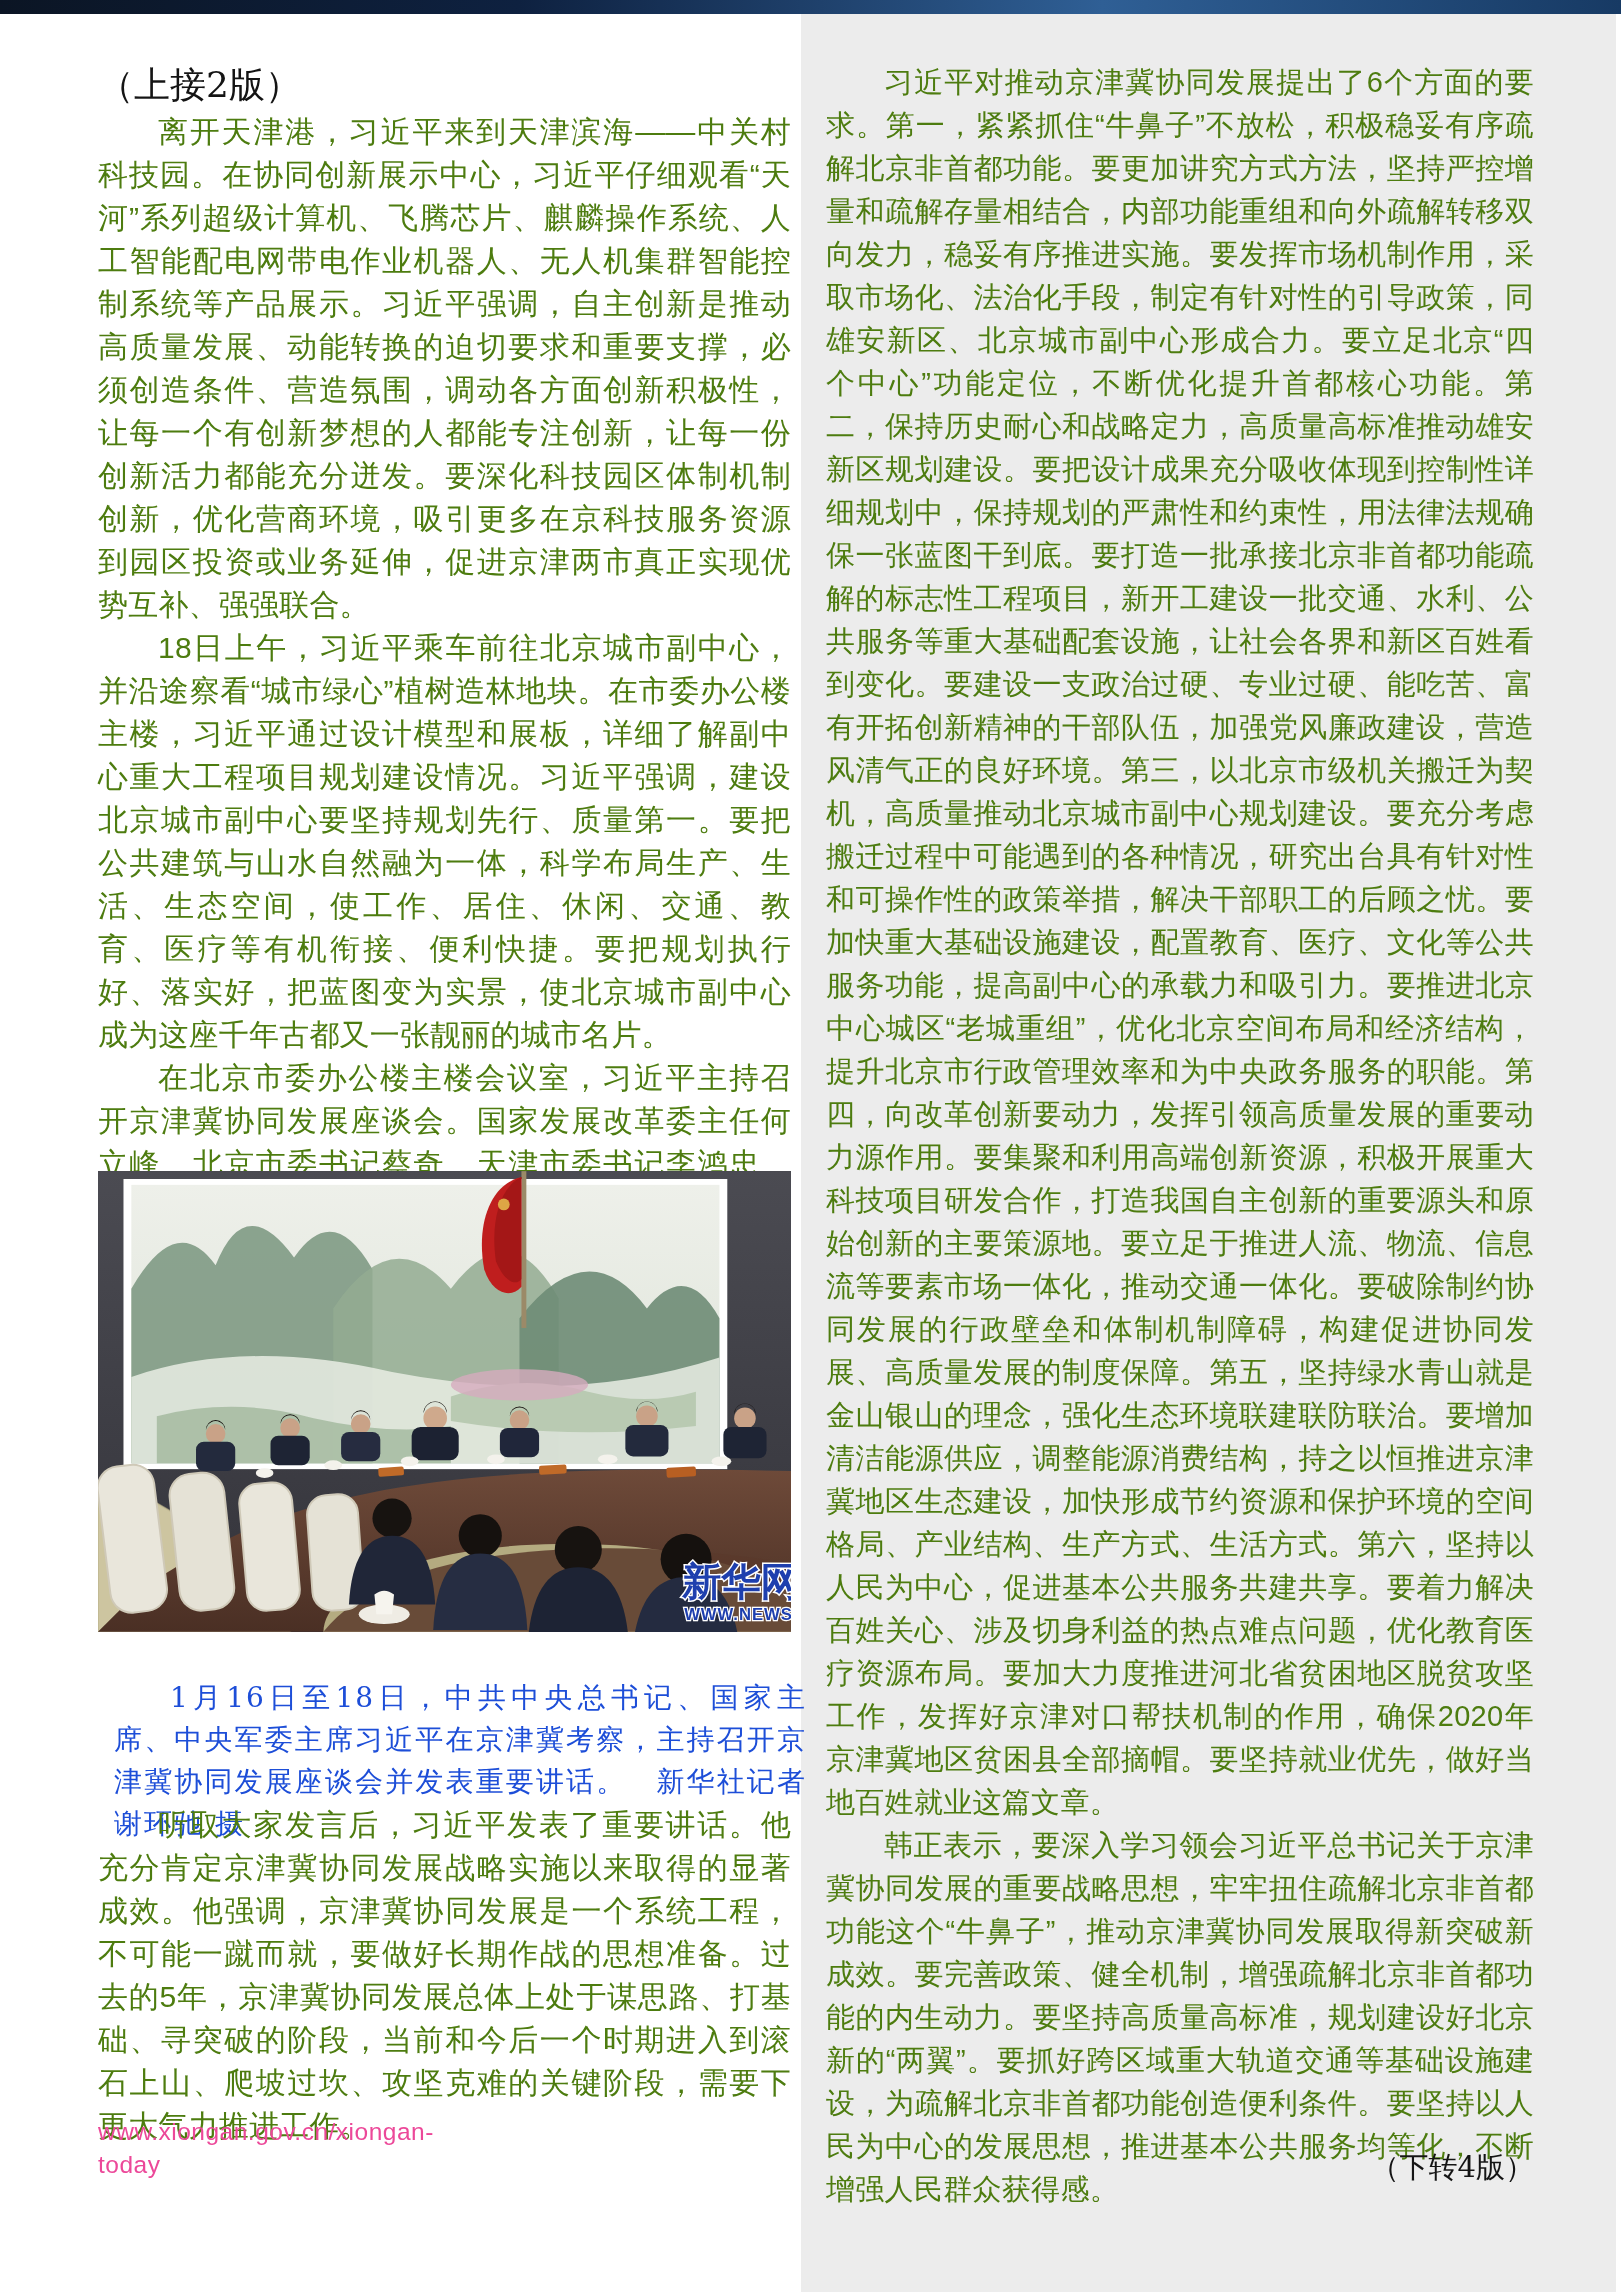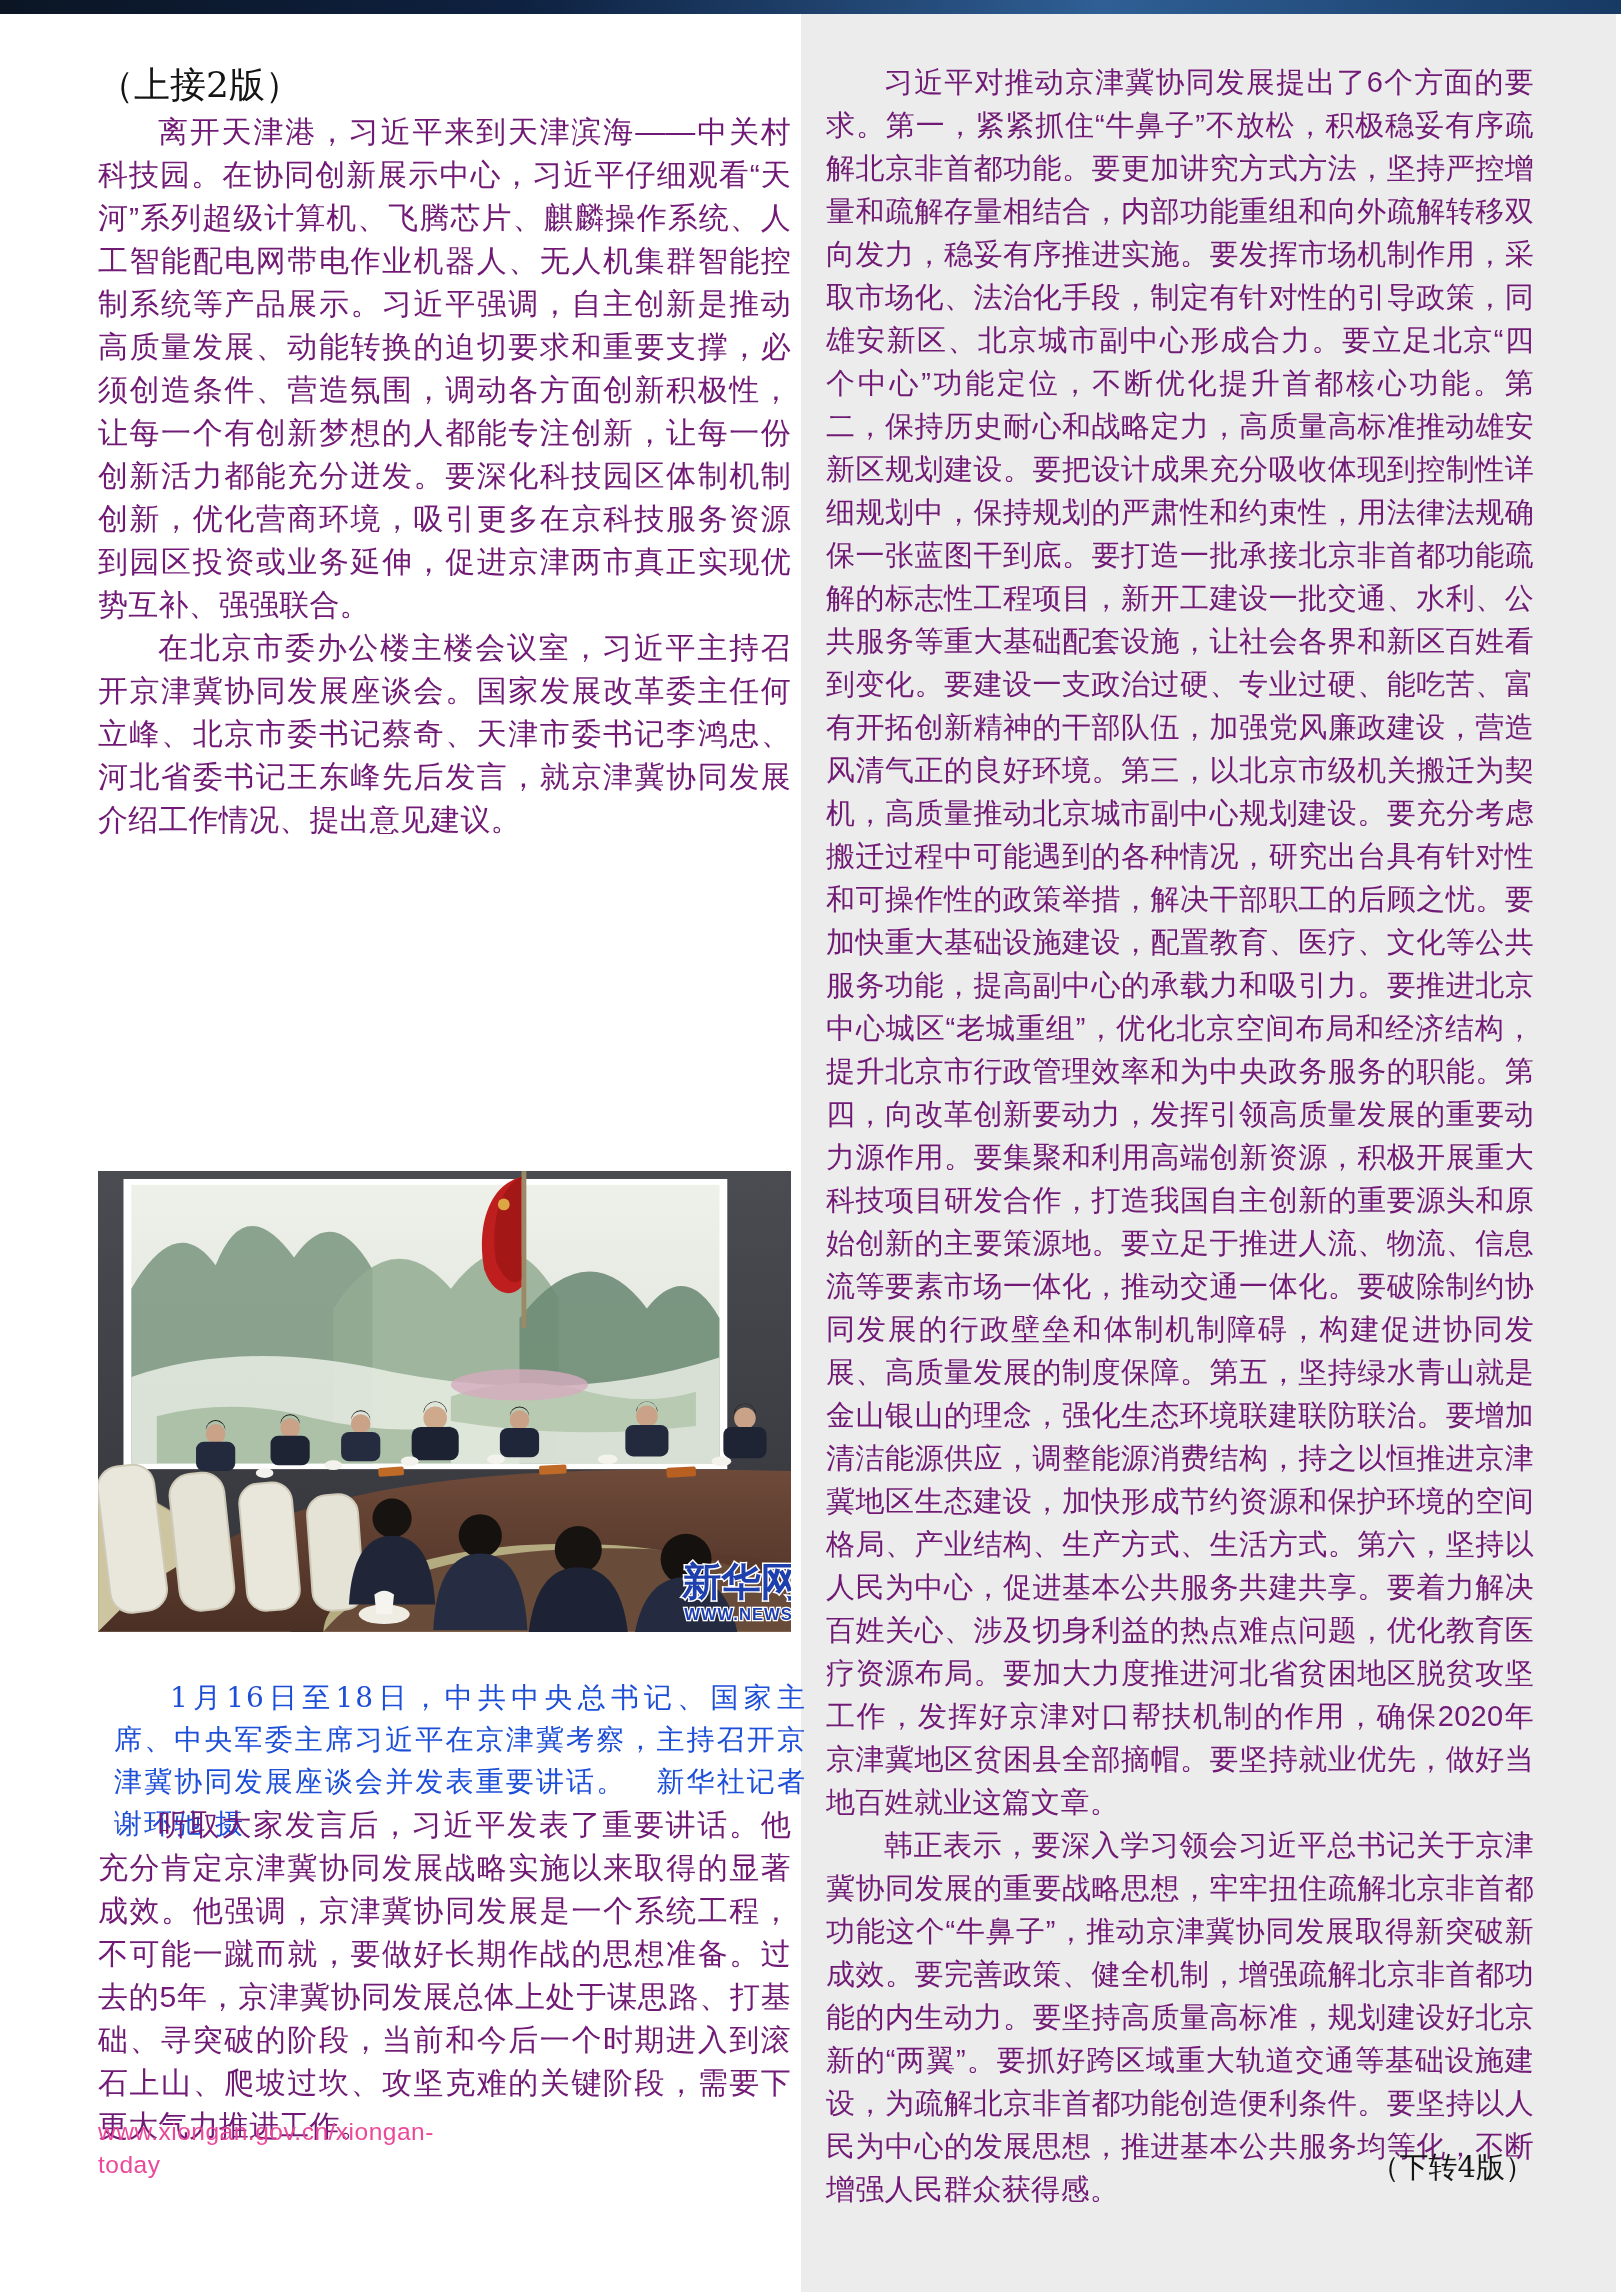--- a/index.html
+++ b/index.html
@@ -18,21 +18,21 @@
   }
   .col{position:absolute;text-align:justify;}
   .col-left{left:98px;top:63px;width:693px;}
   .col-right{left:826px;top:61px;width:708px;}
   .lead-note{
     font-family:"DejaVu Serif","Liberation Serif",serif;
     font-size:36px;line-height:43px;color:#141414;margin:0 0 3.9px 0;text-align:left;
   }
   .body-par{
     font-size:30px;line-height:43px;margin:0;text-indent:2em;
-    color:#701a75;letter-spacing:0.2px;
+    color:#4d7c0f;letter-spacing:0.2px;
   }
   .col-right .body-par{font-size:29px;letter-spacing:0.3px;}
   .photo-wrap{
     position:absolute;left:98px;top:1171px;width:693px;height:461px;
     background:#3c3c42;overflow:hidden;
   }
   .caption{
     position:absolute;left:114px;top:1649px;width:693px;
     font-family:"DejaVu Serif","Liberation Serif",serif;
     font-size:28px;line-height:42px;letter-spacing:2px;
@@ -56,20 +56,21 @@
 </style>
 </head>
 <body>
 
 <div class="topbar"></div>
 <div class="gray-panel"></div>
 
 <div class="col col-left">
   <p class="lead-note">（上接2版）</p>
   <p class="body-par">离开天津港，习近平来到天津滨海——中关村科技园。在协同创新展示中心，习近平仔细观看“天河”系列超级计算机、飞腾芯片、麒麟操作系统、人工智能配电网带电作业机器人、无人机集群智能控制系统等产品展示。习近平强调，自主创新是推动高质量发展、动能转换的迫切要求和重要支撑，必须创造条件、营造氛围，调动各方面创新积极性，让每一个有创新梦想的人都能专注创新，让每一份创新活力都能充分迸发。要深化科技园区体制机制创新，优化营商环境，吸引更多在京科技服务资源到园区投资或业务延伸，促进京津两市真正实现优势互补、强强联合。</p>
+  <p class="body-par">18日上午，习近平乘车前往北京城市副中心，并沿途察看“城市绿心”植树造林地块。在市委办公楼主楼，习近平通过设计模型和展板，详细了解副中心重大工程项目规划建设情况。习近平强调，建设北京城市副中心要坚持规划先行、质量第一。要把公共建筑与山水自然融为一体，科学布局生产、生活、生态空间，使工作、居住、休闲、交通、教育、医疗等有机衔接、便利快捷。要把规划执行好、落实好，把蓝图变为实景，使北京城市副中心成为这座千年古都又一张靓丽的城市名片。</p>
   <p class="body-par">在北京市委办公楼主楼会议室，习近平主持召开京津冀协同发展座谈会。国家发展改革委主任何立峰、北京市委书记蔡奇、天津市委书记李鸿忠、河北省委书记王东峰先后发言，就京津冀协同发展介绍工作情况、提出意见建议。</p>
 </div>
 
 <div class="photo-wrap">
   <svg width="693" height="461" viewBox="0 0 707 470" xmlns="http://www.w3.org/2000/svg">
     <defs>
       <linearGradient id="wall" x1="0" y1="0" x2="0" y2="1">
         <stop offset="0" stop-color="#4b4b52"></stop>
           <stop offset="1" stop-color="#33333a"></stop>
       </linearGradient>

